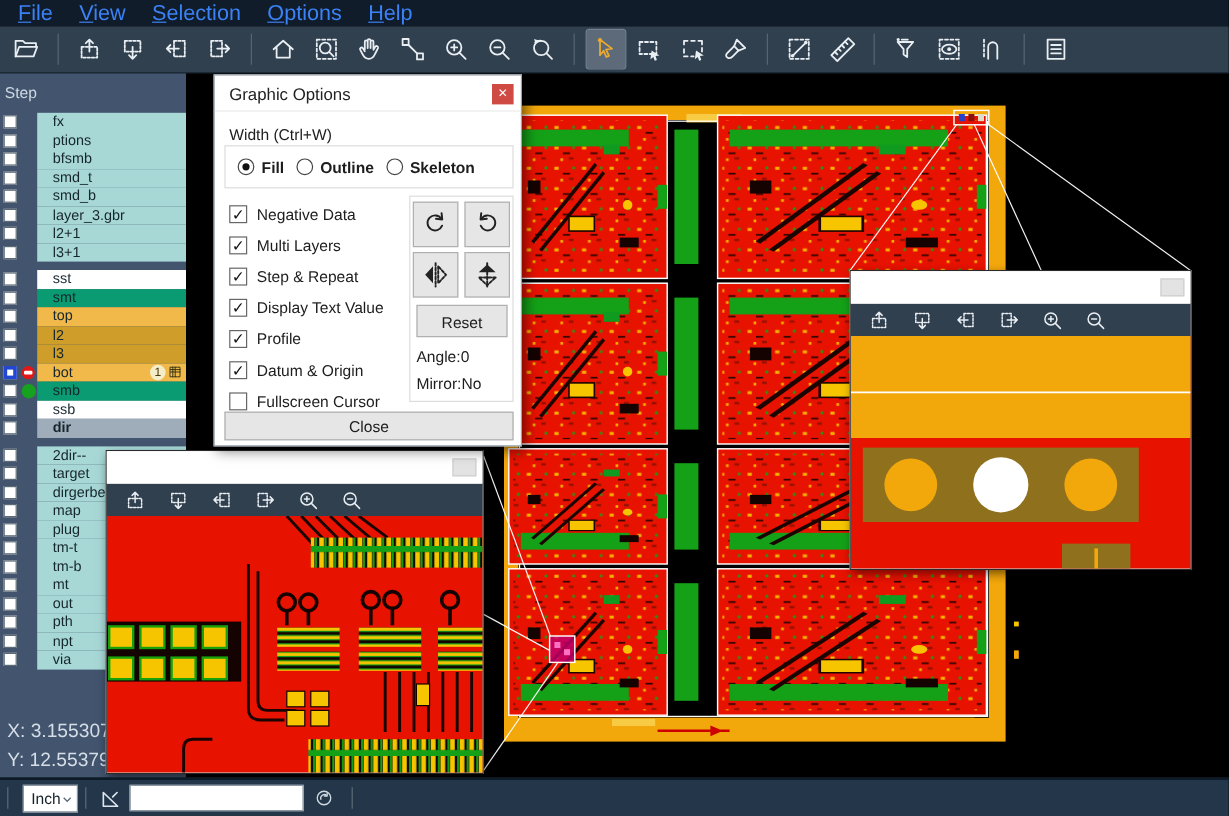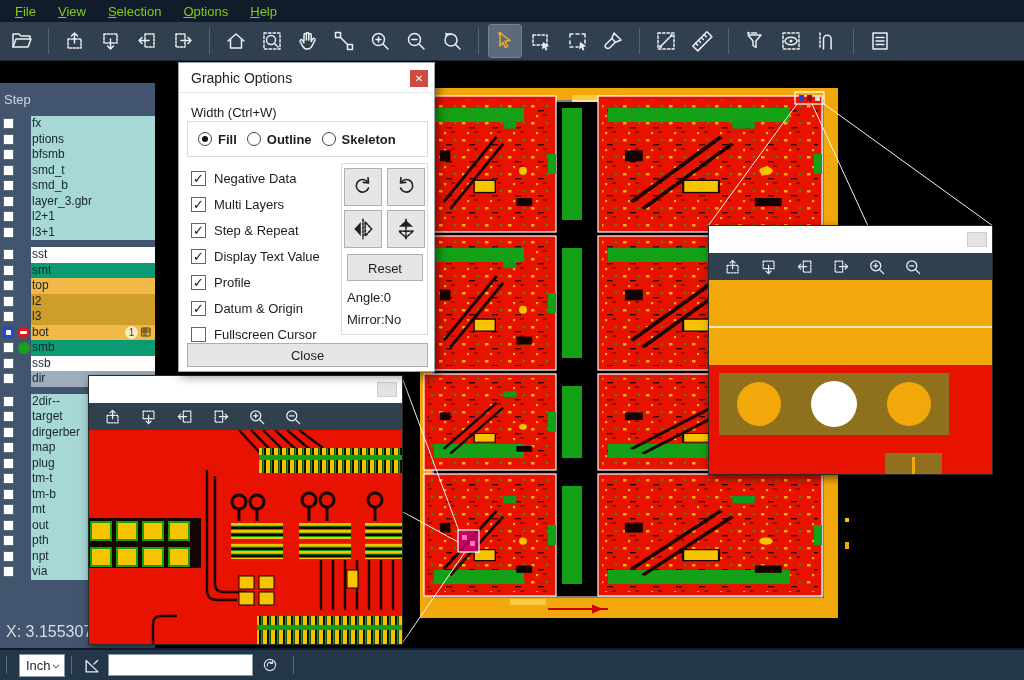--- a/index.html
+++ b/index.html
@@ -2,56 +2,56 @@
 <html style="--c-menubar: #101c29; --c-toolbar: #31404f; --c-sidebar: #42546e; --c-canvas-black: #000000; --c-row-teal: #a7d8d6; --c-row-green: #0a9b72; --c-row-orange: #f0b94a; --c-row-gold: #cf9d2a; --c-row-gray: #9fadbb; --c-pcb-red: #e81200; --c-pcb-green: #14a117; --c-pcb-yellow: #f6c500; --c-frame-orange: #f2a70b; --c-status-orange: #f2a100; --c-bottombar: #24364a; --c-accent-yellow: #eda92d;"><head>
 <meta charset="utf-8">
 <style>
   :root{ font-family:"Liberation Sans",sans-serif; }
   *{box-sizing:border-box;margin:0;padding:0;}
   html,body{width:1024px;height:680px;background:#000;overflow:hidden;}
   #app{position:relative;width:1024px;height:680px;background:var(--c-canvas-black,#000);font-family:"Liberation Sans",sans-serif;}
 
   
   #menubar{position:absolute;left:0;top:0;width:1024px;height:22px;background:var(--c-menubar,#101c29);display:flex;align-items:center;padding-left:4px;z-index:10;}
-  .menu-item{color:#84cc16;font-size:13px;padding:2px 11px;cursor:default;}
+  .menu-item{color:#3b82f6;font-size:18px;padding:2px 11px;cursor:default;}
   .menu-item u{text-decoration:underline;}
 
   
   #toolbar{position:absolute;left:0;top:22px;width:1024px;height:39px;background:var(--c-toolbar,#31404f);display:flex;align-items:center;padding-left:4px;z-index:10;border-bottom:1px solid #1b2835;}
   .tb-group{display:flex;align-items:center;}
   .tb-sep{width:1px;height:26px;background:#6b7885;margin:0 8px;opacity:.65;}
   .tb-btn{width:32px;height:32px;display:flex;align-items:center;justify-content:center;color:#e9eef3;margin:0 2px;border-radius:2px;}
   .tb-btn svg{width:24px;height:24px;}
   .tb-btn.active{background:#5c6a79;outline:1px solid #74828f;color:#eda92d;}
 
   
-  #sidebar{position:absolute;left:0;top:61px;width:155px;height:587px;background:var(--c-sidebar,#425466);z-index:3;margin-top:22px;}
+  #sidebar{position:absolute;left:0;top:61px;width:155px;height:587px;background:var(--c-sidebar,#425466);z-index:3;}
   #step-row{height:33px;display:flex;align-items:center;padding:0 2px;}
   #step-label{color:#cfd9e2;font-size:13px;width:30px;padding-left:2px;}
   #step-select{flex:1;height:24px;background:#fff;border:1px solid #8a98a5;display:flex;align-items:center;font-size:13px;color:#1a242c;padding-left:5px;position:relative;}
   #step-select svg{position:absolute;right:2px;top:4px;width:15px;height:15px;color:#5a6a78;}
   #rows{position:relative;}
   .sgroup{margin-bottom:7px;}
   .srow{height:15.5px;display:flex;align-items:stretch;}
   .scheck{width:11px;height:11px;background:#fff;border:1px solid #5d6a76;margin:2px 2px 0 3px;flex:none;}
   .scheck.checked{border:3px solid #2247d0;}
   .sgutter{width:15px;flex:none;display:flex;align-items:center;justify-content:center;}
   .dot-red{width:11px;height:11px;border-radius:50%;background:#e01818;position:relative;}
   .dot-red:after{content:"";position:absolute;left:2px;top:4px;width:7px;height:3px;background:#fff;border-radius:1px;}
   .dot-green{width:12px;height:12px;border-radius:50%;background:#16a21f;}
-  .sname{flex:1;font-size:12px;line-height:15.5px;color:#16262e;padding-left:1px;white-space:nowrap;overflow:hidden;display:flex;align-items:center;}
+  .sname{flex:1;font-size:12px;line-height:15.5px;color:#16262e;padding-left:13px;white-space:nowrap;overflow:hidden;display:flex;align-items:center;}
   .sname .lbl{flex:1;}
   .badge{width:13px;height:13px;border-radius:50%;background:#f5ecc8;color:#4a3a10;font-size:10px;line-height:13px;text-align:center;margin-right:2px;flex:none;}
   .gridic{width:12px;height:12px;margin-right:3px;color:#2c2c10;flex:none;}
   .c-teal{background:var(--c-row-teal,#a7d8d6);}
   .c-white{background:#fff;}
   .c-green{background:var(--c-row-green,#0a9b72);}
   .c-orange{background:var(--c-row-orange,#f0b94a);}
   .c-gold{background:var(--c-row-gold,#cf9d2a);}
-  .c-gray{background:var(--c-row-gray,#9fadbb);}
+  .c-gray{background:var(--c-row-gray,#9fadbb);font-weight:bold;}
   #xy{position:absolute;left:6px;top:537px;color:#d5dee6;font-size:16px;line-height:24px;}
 
   
   #canvas{position:absolute;left:155px;top:61px;width:869px;height:587px;background:#000;z-index:1;}
   #main-svg{position:absolute;left:0;top:0;}
   .f-red{fill:var(--c-pcb-red,#e81200);}
   .f-green{fill:var(--c-pcb-green,#14a117);}
   .f-yellow{fill:var(--c-pcb-yellow,#f6c500);}
   .f-frame{fill:var(--c-frame-orange,#f2a70b);}
   .lead{stroke:#fff;stroke-width:1;fill:none;opacity:.95;}

